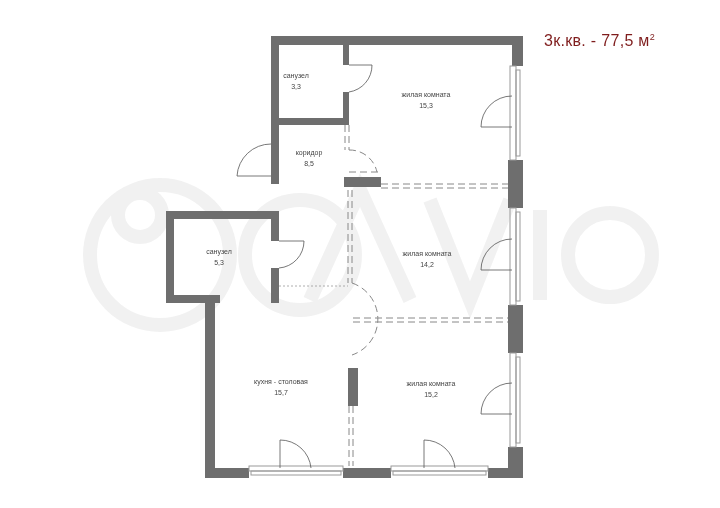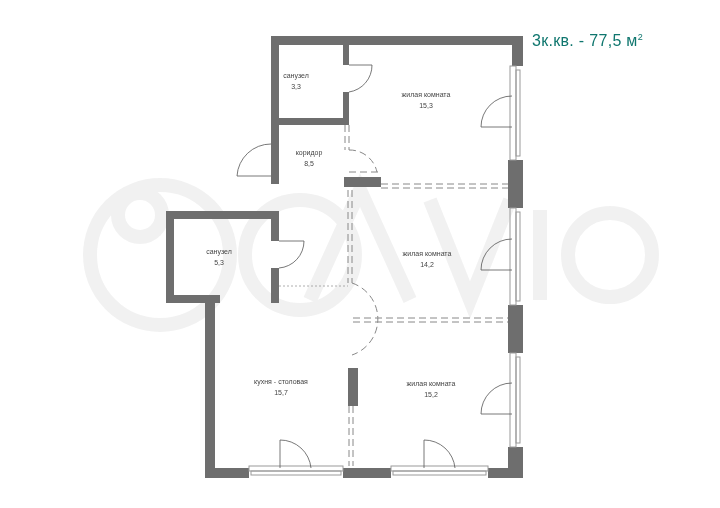--- a/index.html
+++ b/index.html
@@ -1,17 +1,17 @@
 <!DOCTYPE html>
 <html><head>
 <meta charset="utf-8">
 <style>
   html, body { margin:0; padding:0; background:#ffffff; }
   body { width:720px; height:508px; position:relative; overflow:hidden; font-family:"Liberation Sans", sans-serif; }
-  .title { position:absolute; left:532px; top:32px; font-size:16px; color:#0f766e; letter-spacing:0.3px; }
+  .title { position:absolute; left:544px; top:32px; font-size:16px; color:#7f1d1d; letter-spacing:0.3px; }
   .title .num { font-weight:500; }
   .title sup { font-size:9px; vertical-align:super; }
   svg.plan { position:absolute; left:0; top:0; }
   .label { position:absolute; font-size:7px; color:#444; text-align:center; transform:translateX(-50%); line-height:1.6; white-space:nowrap; }
   .label .area { display:block; font-size:7px; }
 </style>
 </head>
 <body>
 
 <div class="title">

